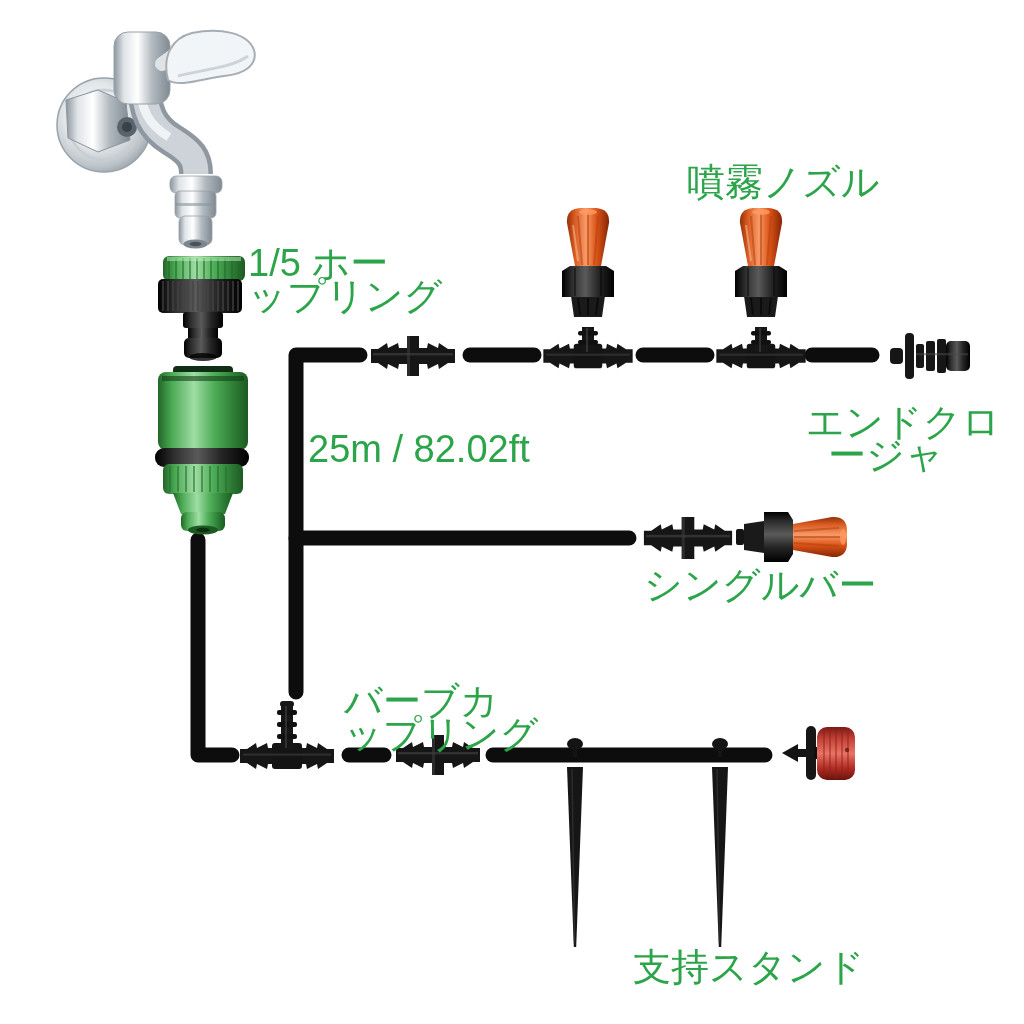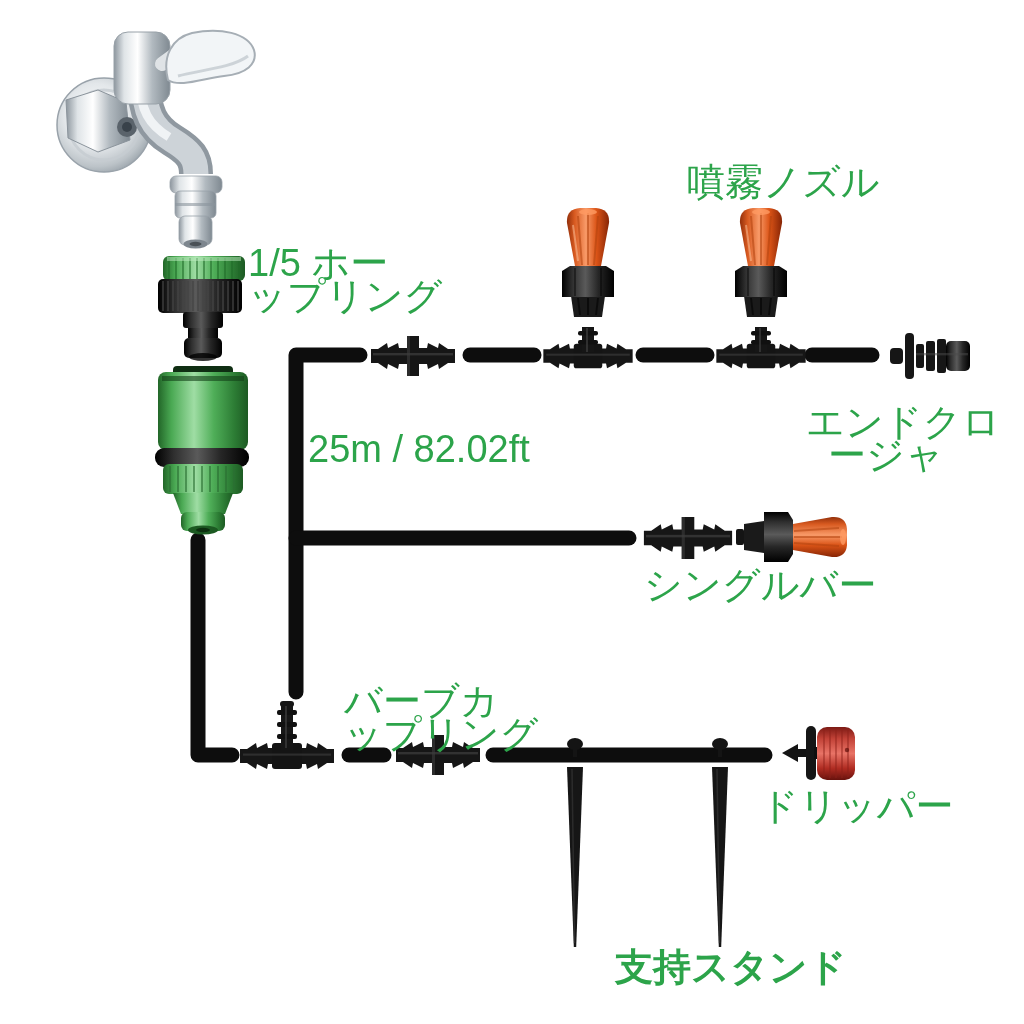--- a/index.html
+++ b/index.html
@@ -248,17 +248,16 @@
   <div class="lbl" style="left:644px;top:569px;">
     <div>シングルバー</div>
   </div>
 
   <div class="lbl center" style="left:344px;top:660px;width:150px;">
     <div>バーブカ</div>
     <div>ップリング</div>
   </div>
 
 
-  <div class="lbl" style="left:760px;top:790px;">ドリッパー</div>
-
-  <div class="lbl" style="left:615px;top:951px;font-weight:bold;">支持スタンド</div>
+
+  <div class="lbl" style="left:633px;top:951px;">支持スタンド</div>
 
 </div>
 
 </body></html>

